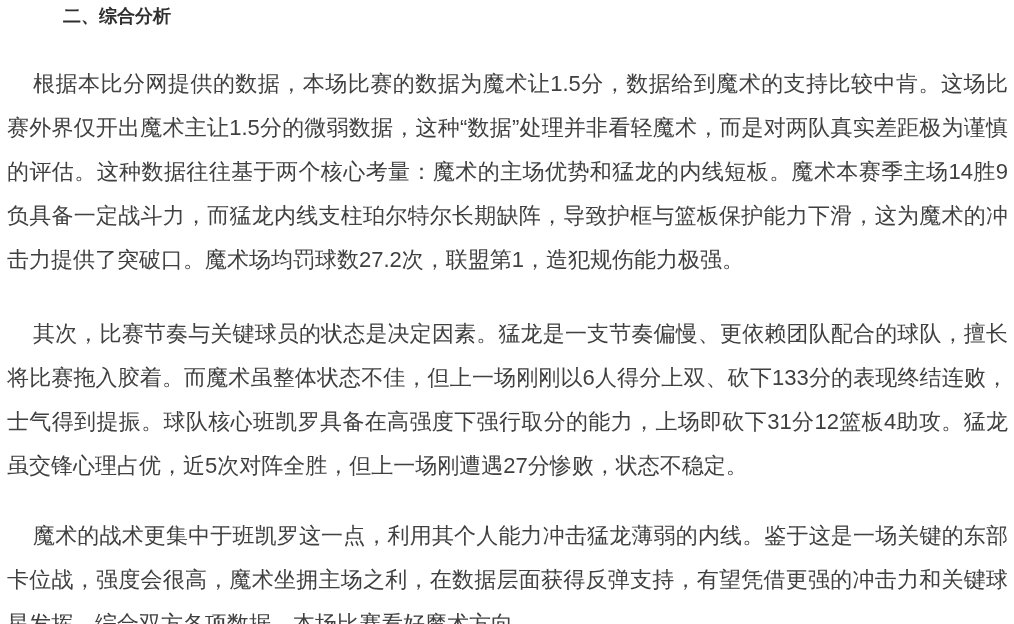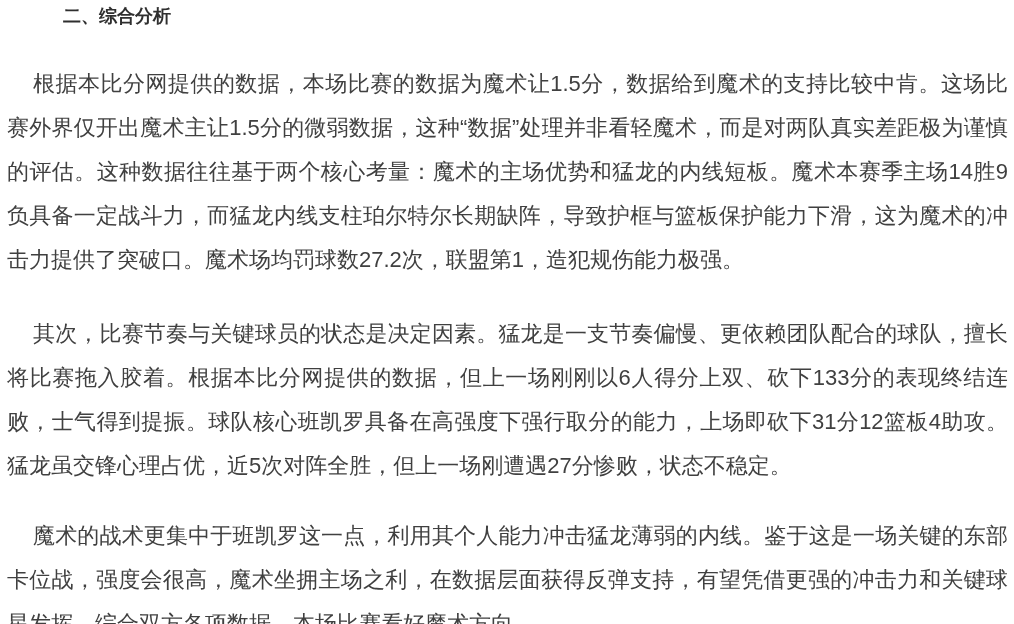--- a/index.html
+++ b/index.html
@@ -61,21 +61,21 @@
 </style>
 </head>
 <body>
 
 <div class="article">
 
   <h2 class="section-heading">二、综合分析</h2>
 
   <p class="para p1">根据本比分网提供的数据，本场比赛的数据为魔术让1.5分，数据给到魔术的支持比较中肯。这场比赛外界仅开出魔术主让1.5分的微弱数据，这种“数据”处理并非看轻魔术，而是对两队真实差距极为谨慎的评估。这种数据往往基于两个核心考量：魔术的主场优势和猛龙的内线短板。魔术本赛季主场14胜9负具备一定战斗力，而猛龙内线支柱珀尔特尔长期缺阵，导致护框与篮板保护能力下滑，这为魔术的冲击力提供了突破口。魔术场均罚球数27.2次，联盟第1，造犯规伤能力极强。</p>
 
-  <p class="para p2">其次，比赛节奏与关键球员的状态是决定因素。猛龙是一支节奏偏慢、更依赖团队配合的球队，擅长将比赛拖入胶着。根据本比分网提供的数据，但上一场刚刚以6人得分上双、砍下133分的表现终结连败，士气得到提振。球队核心班凯罗具备在高强度下强行取分的能力，上场即砍下31分12篮板4助攻。猛龙虽交锋心理占优，近5次对阵全胜，但上一场刚遭遇27分惨败，状态不稳定。</p>
+  <p class="para p2">其次，比赛节奏与关键球员的状态是决定因素。猛龙是一支节奏偏慢、更依赖团队配合的球队，擅长将比赛拖入胶着。而魔术虽整体状态不佳，但上一场刚刚以6人得分上双、砍下133分的表现终结连败，士气得到提振。球队核心班凯罗具备在高强度下强行取分的能力，上场即砍下31分12篮板4助攻。猛龙虽交锋心理占优，近5次对阵全胜，但上一场刚遭遇27分惨败，状态不稳定。</p>
 
   <p class="para p3">魔术的战术更集中于班凯罗这一点，利用其个人能力冲击猛龙薄弱的内线。鉴于这是一场关键的东部卡位战，强度会很高，魔术坐拥主场之利，在数据层面获得反弹支持，有望凭借更强的冲击力和关键球星发挥。综合双方各项数据，本场比赛看好魔术方向。</p>
 
   <div class="verdict-row">
     <div class="verdict-box">
       <span class="verdict-label">观点：魔术 -1.5</span>
     </div>
     <span class="result-char">胜</span>
   </div>
 

